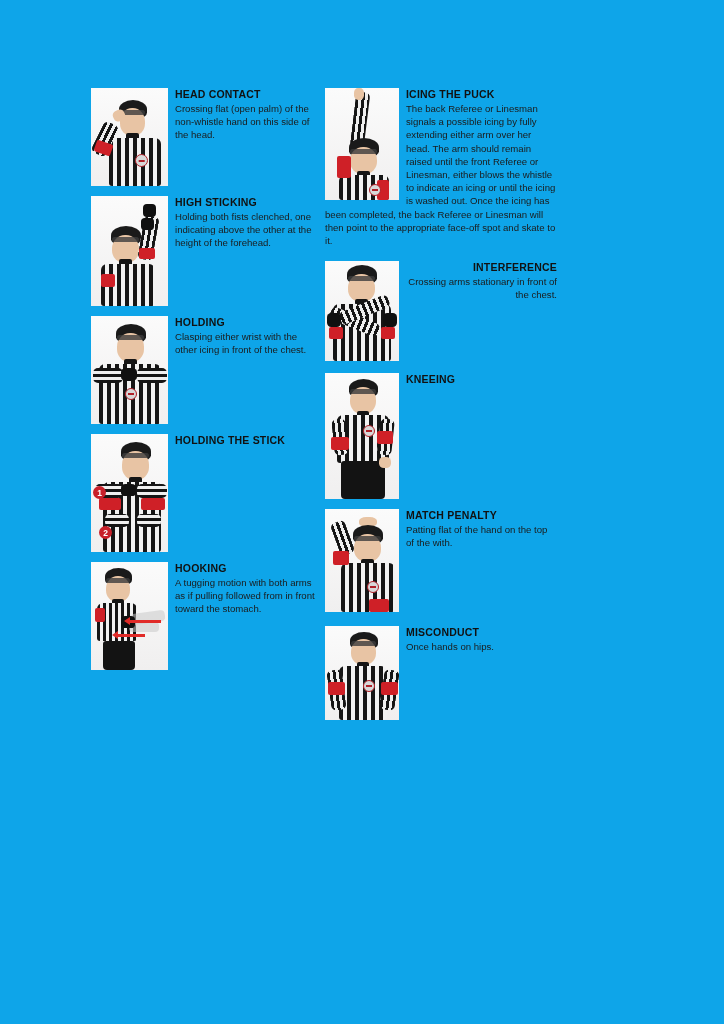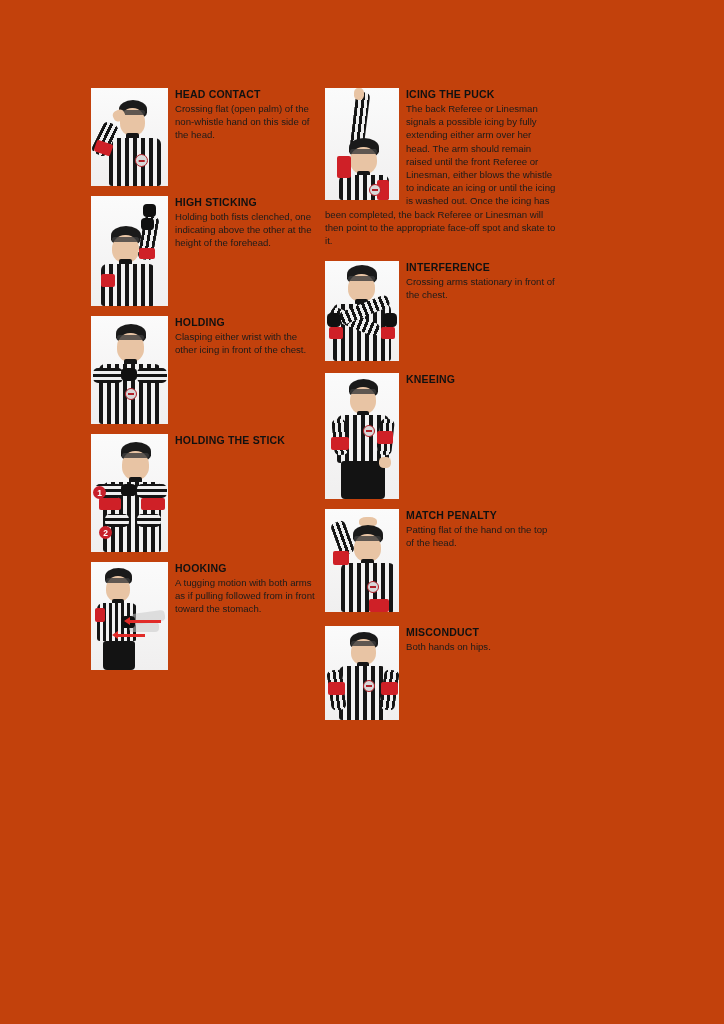--- a/index.html
+++ b/index.html
@@ -3,21 +3,21 @@
 <meta charset="utf-8">
 <style>
   html,body{margin:0;padding:0;}
   body{
     width:724px;height:1024px;
     background:#ffffff;
     font-family:"Liberation Sans", sans-serif;
     overflow:hidden;
     position:relative;
   }
-  .page{position:absolute;inset:0;background:#c2410c;}
+  .page{position:absolute;inset:0;background:#0ea5e9;}
 
   
   .col{position:absolute;top:88px;}
   .col-left{left:91px;width:225px;}
   .col-right{left:325px;width:232px;}
 
   
   .entry{position:relative;margin-bottom:8px;overflow:hidden;}
   .photo{
     float:left;
@@ -229,21 +229,21 @@
           <div class="torso" style="left:14px;top:87px;width:50px;height:25px;"></div>
           <div class="redband" style="left:12px;top:68px;width:14px;height:22px;"></div>
           <div class="redband" style="left:52px;top:92px;width:12px;height:20px;"></div>
           <div class="crest" style="left:44px;top:96px;width:10px;height:10px;"></div>
         </div>
       </div>
       <div class="title">ICING THE PUCK</div>
       <div class="desc">The back Referee or Linesman signals a possible icing by fully extending either arm over her head.  The arm should remain raised until the front Referee or Linesman, either blows the whistle to indicate an icing or until the icing is washed out. Once the icing has been completed, the back Referee or Linesman will then point to the appropriate face-off spot and skate to it.</div>
     </div>
 
-    <div class="entry" style="height:102px;">
+    <div class="entry" style="height:102px;text-align:right;">
       <div class="photo" style="width:74px;height:100px;">
         <div class="ph">
           <div class="helmet" style="left:22px;top:4px;width:30px;height:19px;"></div>
           <div class="head" style="left:23px;top:13px;width:27px;height:28px;"></div>
           <div class="visor" style="left:23px;top:15px;width:27px;height:5px;"></div>
           <div class="neck" style="left:30px;top:38px;width:13px;height:6px;"></div>
           <div class="torso" style="left:8px;top:43px;width:58px;height:57px;"></div>
           <div class="arm" style="left:8px;top:45px;width:52px;height:13px;transform:rotate(22deg);transform-origin:left top;"></div>
           <div class="arm" style="left:66px;top:45px;width:52px;height:13px;transform:rotate(158deg);transform-origin:left top;"></div>
           <div class="glove" style="left:2px;top:52px;width:14px;height:14px;"></div>
@@ -290,39 +290,39 @@
           <div class="visor" style="left:29px;top:27px;width:27px;height:5px;"></div>
           <div class="neck" style="left:36px;top:50px;width:13px;height:6px;"></div>
           <div class="torso" style="left:16px;top:54px;width:54px;height:49px;"></div>
           <div class="redband" style="left:8px;top:42px;width:16px;height:14px;"></div>
           <div class="redband" style="left:44px;top:90px;width:20px;height:13px;"></div>
           <div class="crest" style="left:42px;top:72px;width:10px;height:10px;"></div>
         </div>
       </div>
       <div class="txt">
         <div class="title">MATCH PENALTY</div>
-        <div class="desc">Patting flat of the hand on the top of the head.</div>
+        <div class="desc">Patting flat of the hand on the top of the with.</div>
       </div>
     </div>
 
     <div class="entry" style="height:96px;margin-top:12px;">
       <div class="photo" style="width:74px;height:94px;">
         <div class="ph">
           <div class="helmet" style="left:25px;top:6px;width:28px;height:17px;"></div>
           <div class="head" style="left:26px;top:13px;width:25px;height:26px;"></div>
           <div class="visor" style="left:26px;top:15px;width:25px;height:5px;"></div>
           <div class="neck" style="left:32px;top:36px;width:12px;height:6px;"></div>
           <div class="torso" style="left:14px;top:40px;width:48px;height:54px;"></div>
           <div class="arm" style="left:4px;top:44px;width:15px;height:40px;transform:rotate(-8deg);"></div>
           <div class="arm" style="left:57px;top:44px;width:15px;height:40px;transform:rotate(8deg);"></div>
           <div class="redband" style="left:3px;top:56px;width:17px;height:13px;"></div>
           <div class="redband" style="left:56px;top:56px;width:17px;height:13px;"></div>
           <div class="crest" style="left:38px;top:54px;width:10px;height:10px;"></div>
         </div>
       </div>
       <div class="txt">
         <div class="title">MISCONDUCT</div>
-        <div class="desc">Both hands on hips.</div>
+        <div class="desc">Once hands on hips.</div>
       </div>
     </div>
 
   </div>
 </div>
 
 </body></html>

